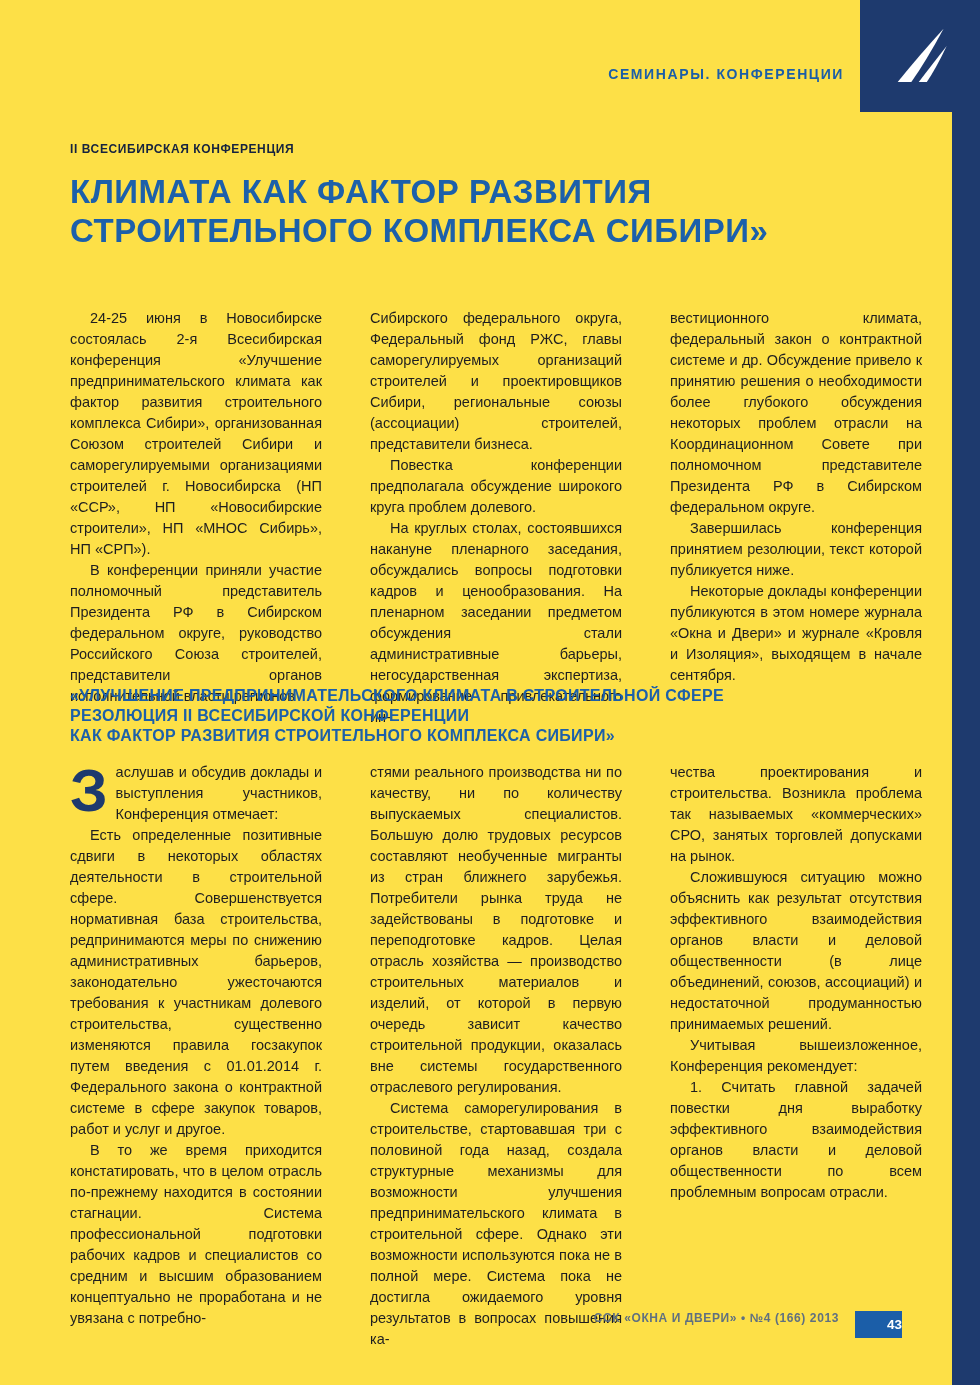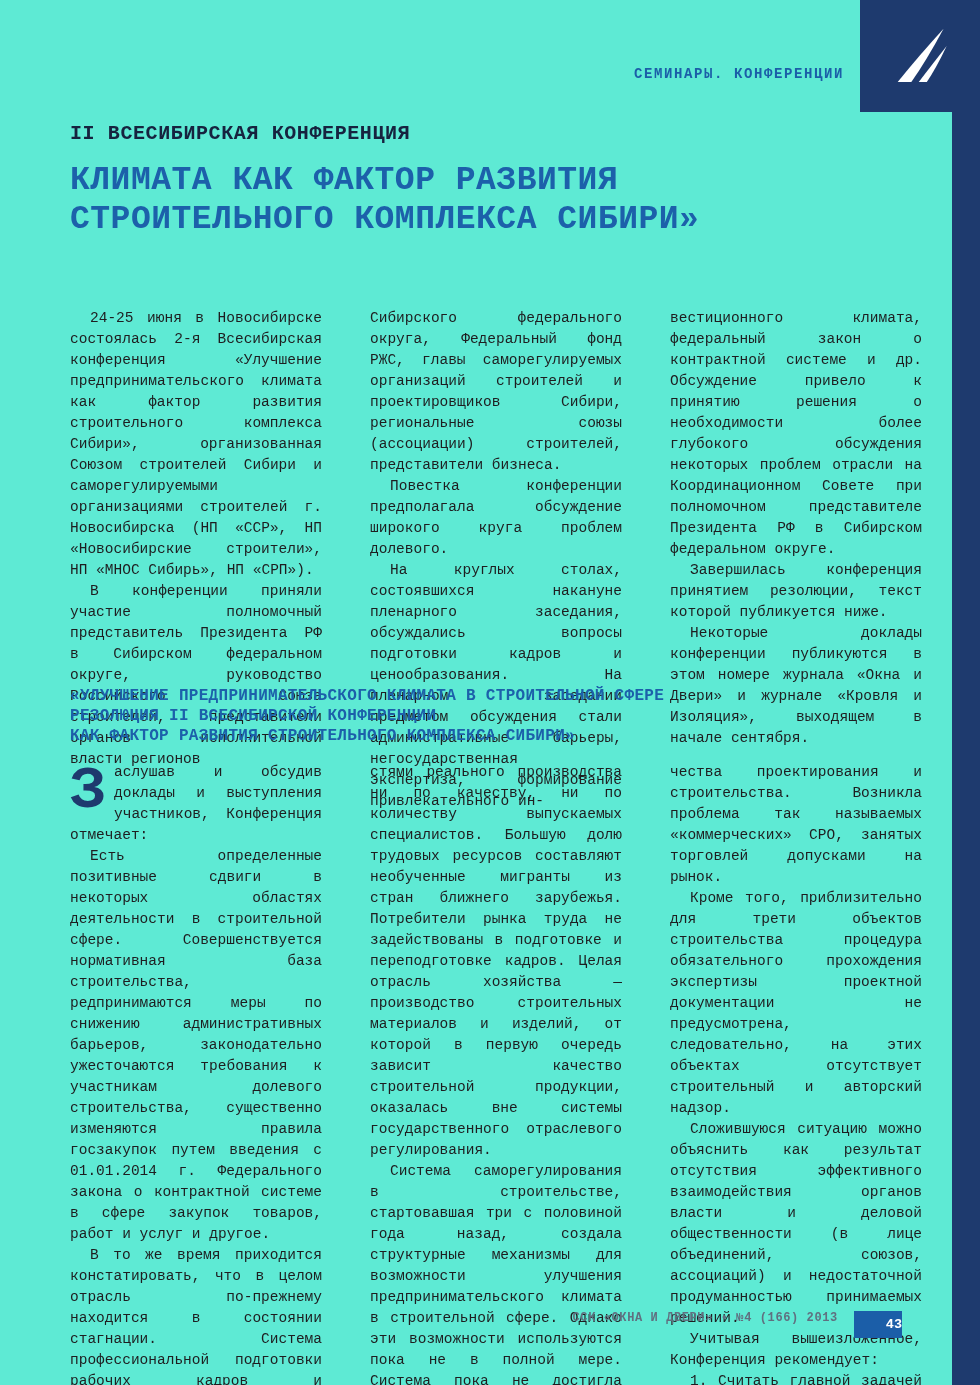--- a/index.html
+++ b/index.html
@@ -1,22 +1,22 @@
 <!DOCTYPE html>
 <html><head>
 <meta charset="utf-8">
 <style>
   * { margin:0; padding:0; box-sizing:border-box; }
   html, body { background:#ffffff; }
   .page {
     position:relative;
     width:980px;
     height:1385px;
-    background:#5eead4;
-    font-family:Liberation Mono, monospace;
+    background:#fde047;
+    font-family:Liberation Sans, sans-serif;
     overflow:hidden;
   }
   .right-rail {
     position:absolute; top:0; right:0;
     width:28px; height:1385px;
     background:#1e3a6e;
   }
   .logo-box {
     position:absolute; top:0; right:0;
     width:120px; height:112px;
@@ -26,22 +26,22 @@
   .logo-box svg { width:62px; height:74px; }
   .section-label {
     position:absolute; top:66px; right:136px;
     color:#1b5ea8; font-size:14px; font-weight:bold;
     letter-spacing:1.6px;
   }
   .head-block {
     position:absolute; left:70px; top:122px; width:800px;
   }
   .eyebrow {
-    color:#16233f; font-size:20px; font-weight:bold;
-    letter-spacing:0.6px; margin-bottom:16px;
+    color:#16233f; font-size:12px; font-weight:bold;
+    letter-spacing:0.6px; margin-bottom:16px;margin-top:20px;
   }
   .main-title { font-weight:bold; color:#1c60aa; }
   .main-title .tl {
     display:block;
     font-size:33px; line-height:39px; letter-spacing:0.5px;
   }
   .cols {
     position:absolute; left:70px; width:852px;
     display:flex; gap:48px;
   }
@@ -135,21 +135,20 @@
       </p>
       <p class="para">Есть определенные позитивные сдвиги в некоторых областях деятельности в строительной сфере. Совершенствуется нормативная база строительства, редпринимаются меры по снижению административных барьеров, законодательно ужесточаются требования к участникам долевого строительства, существенно изменяются правила госзакупок путем введения с 01.01.2014 г. Федерального закона о контрактной системе в сфере закупок товаров, работ и услуг и другое.</p>
       <p class="para">В то же время приходится констатировать, что в целом отрасль по-прежнему находится в состоянии стагнации. Система профессиональной подготовки рабочих кадров и специалистов со средним и высшим образованием концептуально не проработана и не увязана с потребно-</p>
     </div>
     <div class="col">
       <p class="para no-indent">стями реального производства ни по качеству, ни по количеству выпускаемых специалистов. Большую долю трудовых ресурсов составляют необученные мигранты из стран ближнего зарубежья. Потребители рынка труда не задействованы в подготовке и переподготовке кадров. Целая отрасль хозяйства — производство строительных материалов и изделий, от которой в первую очередь зависит качество строительной продукции, оказалась вне системы государственного отраслевого регулирования.</p>
       <p class="para">Система саморегулирования в строительстве, стартовавшая три с половиной года назад, создала структурные механизмы для возможности улучшения предпринимательского климата в строительной сфере. Однако эти возможности используются пока не в полной мере. Система пока не достигла ожидаемого уровня результатов в вопросах повышения ка-</p>
     </div>
     <div class="col">
       <p class="para no-indent">чества проектирования и строительства. Возникла проблема так называемых «коммерческих» СРО, занятых торговлей допусками на рынок.</p>
-      <p class="para">Кроме того, приблизительно для трети объектов строительства процедура обязательного прохождения экспертизы проектной документации не предусмотрена, следовательно, на этих объектах отсутствует строительный и авторский надзор.</p>
       <p class="para">Сложившуюся ситуацию можно объяснить как результат отсутствия эффективного взаимодействия органов власти и деловой общественности (в лице объединений, союзов, ассоциаций) и недостаточной продуманностью принимаемых решений.</p>
       <p class="para">Учитывая вышеизложенное, Конференция рекомендует:</p>
       <p class="para">1. Считать главной задачей повестки дня выработку эффективного взаимодействия органов власти и деловой общественности по всем проблемным вопросам отрасли.</p>
     </div>
   </section>
 
   <footer class="footer">
     <span class="journal">ССК «ОКНА И ДВЕРИ» • №4 (166) 2013</span>
     <span class="pagenum">43</span>
   </footer>

